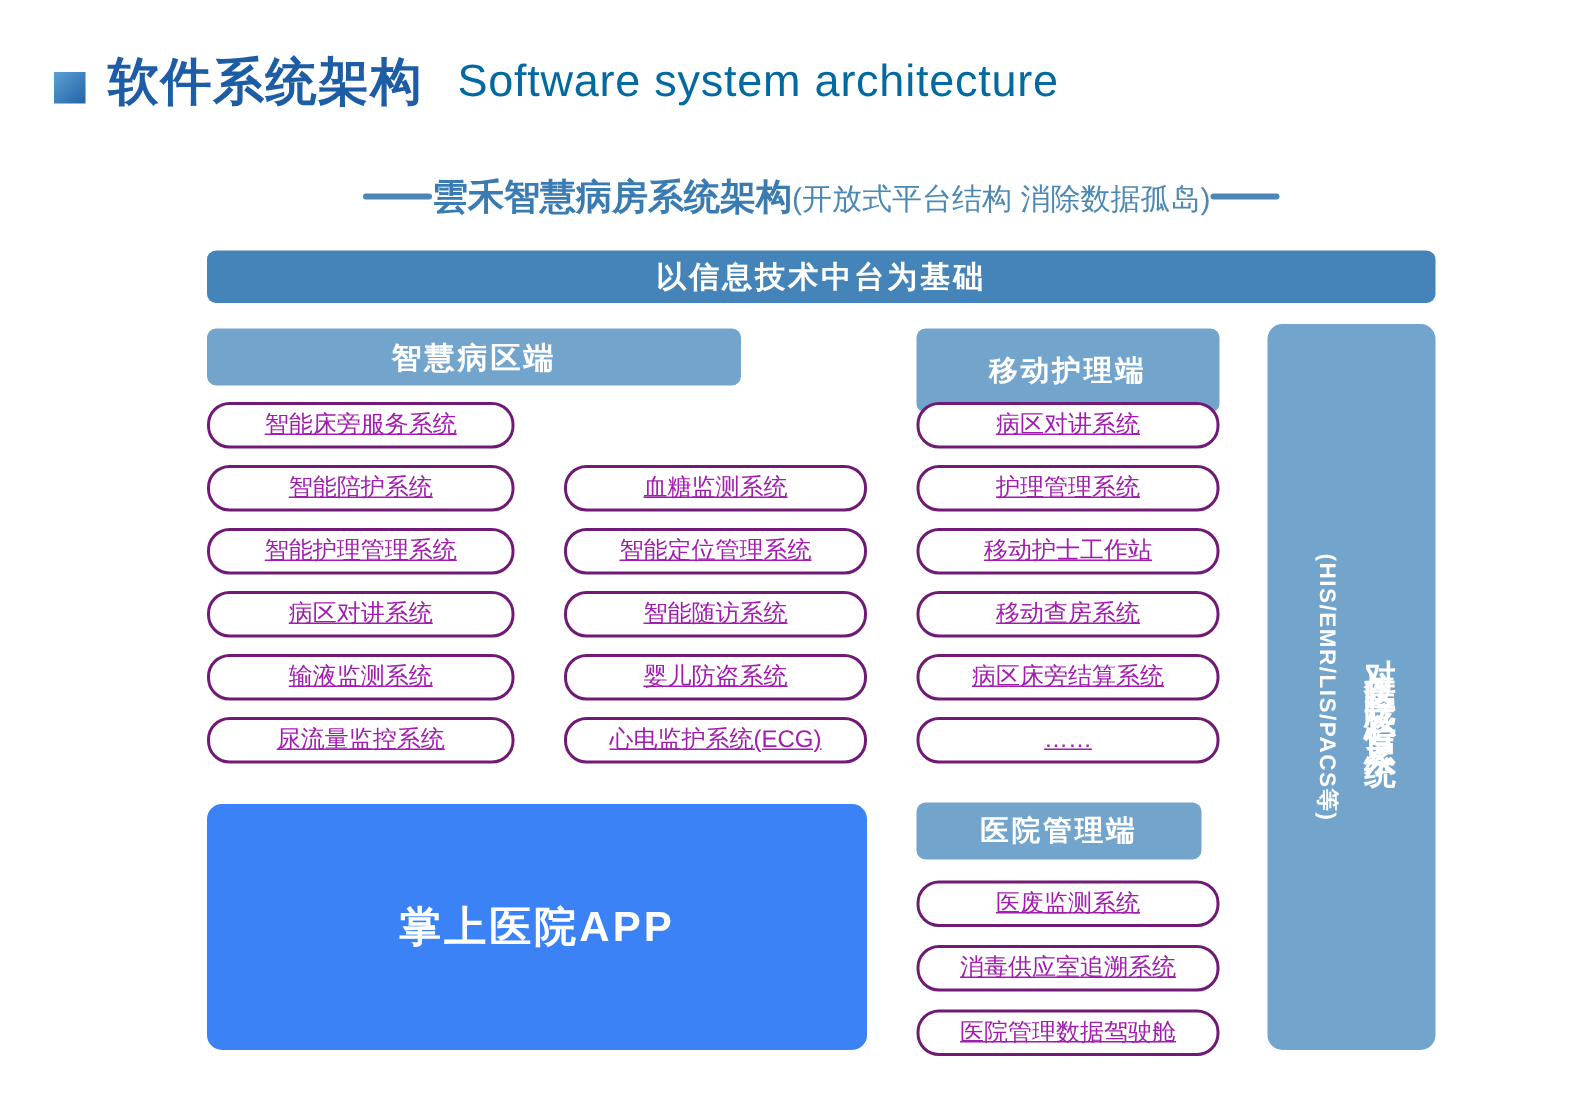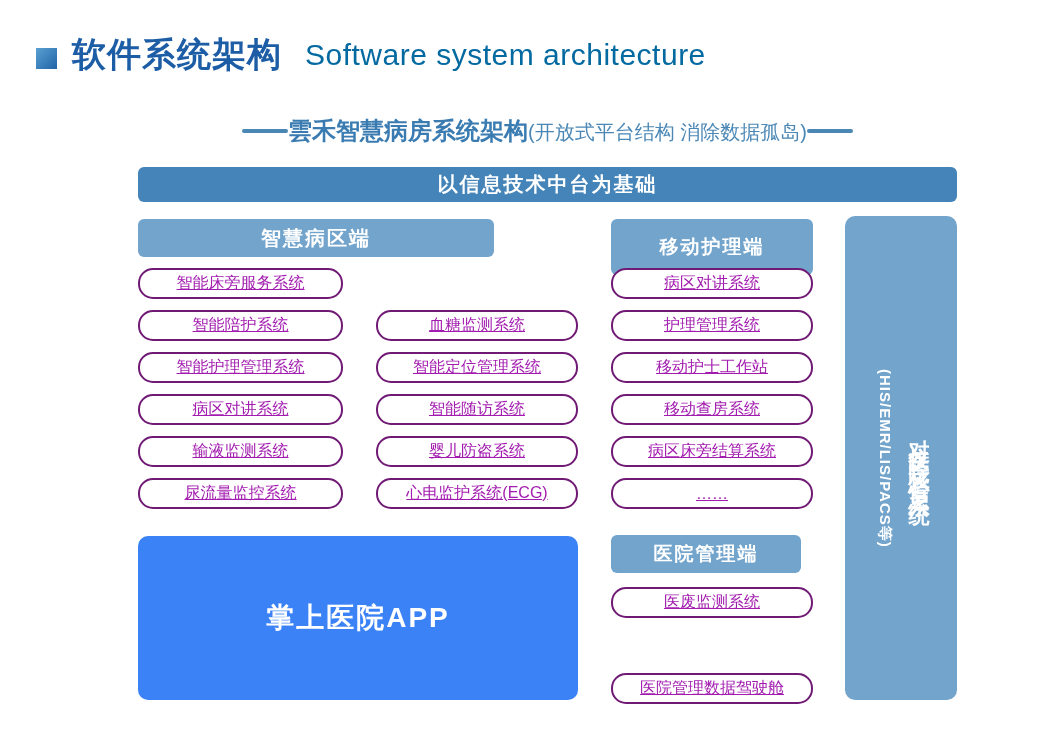--- a/index.html
+++ b/index.html
@@ -96,20 +96,21 @@
   <div class="sysbox c3 r1">护理管理系统</div>
   <div class="sysbox c3 r2">移动护士工作站</div>
   <div class="sysbox c3 r3">移动查房系统</div>
   <div class="sysbox c3 r4">病区床旁结算系统</div>
   <div class="sysbox c3 r5">……</div>
 
   <div class="app-box">掌上医院APP</div>
 
   <div class="panel-hdr mgmt-hdr">医院管理端</div>
   <div class="sysbox c3 m0">医废监测系统</div>
+  <div class="sysbox c3 m1">消毒供应室追溯系统</div>
   <div class="sysbox c3 m2">医院管理数据驾驶舱</div>
 
   <div class="int-bar">
     <div class="int-en">(HIS/EMR/LIS/PACS等)</div>
     <div class="int-cn">对接医院核心信息系统</div>
   </div>
 
 </div>
 
 </body></html>

